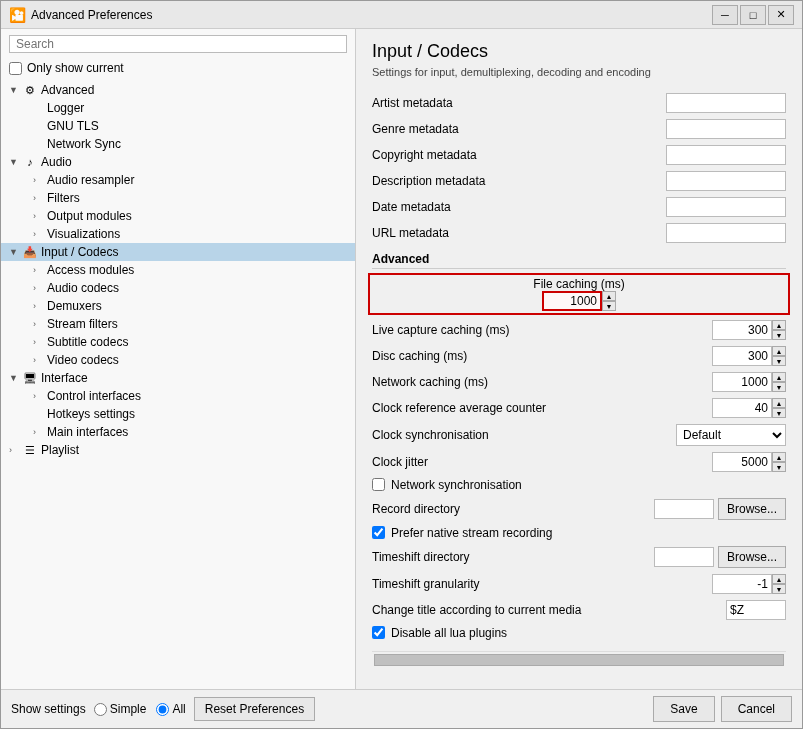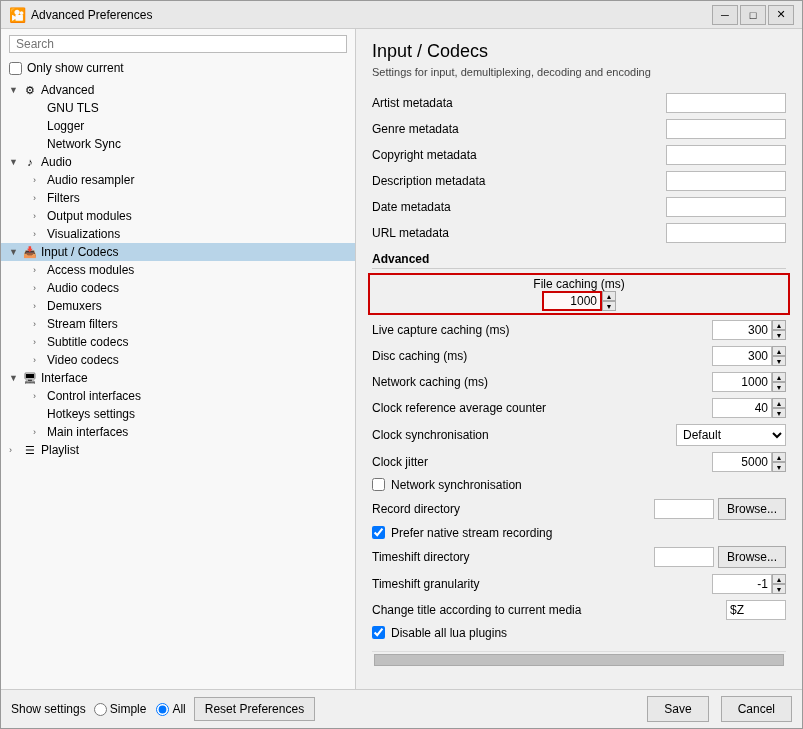--- a/index.html
+++ b/index.html
@@ -343,21 +343,21 @@
       border: 1px solid #aaa;
       background: #e8e8e8;
       padding: 3px 10px;
       cursor: pointer;
       font-size: 12px;
       height: 24px;
     }
 
     .bottom-right {
       display: flex;
-      gap: 12px;
+      gap: 6px;
     }
 
     .action-btn {
       border: 1px solid #aaa;
       background: #e8e8e8;
       padding: 3px 16px;
       cursor: pointer;
       font-size: 12px;
       height: 26px;
       min-width: 60px;
@@ -411,25 +411,25 @@
       <div class="tree-container">
 
         <div class="tree-item">
           <span class="expand-arrow">▼</span>
           <span class="item-icon">⚙</span>
           <span>Advanced</span>
         </div>
         <div class="tree-child">
           <div class="tree-child-item">
             <span style="width:10px"></span>
+            <span>Logger</span>
+          </div>
+          <div class="tree-child-item">
+            <span style="width:10px"></span>
             <span>GNU TLS</span>
-          </div>
-          <div class="tree-child-item">
-            <span style="width:10px"></span>
-            <span>Logger</span>
           </div>
           <div class="tree-child-item">
             <span style="width:10px"></span>
             <span>Network Sync</span>
           </div>
         </div>
 
         <div class="tree-item">
           <span class="expand-arrow">▼</span>
           <span class="item-icon">♪</span>

